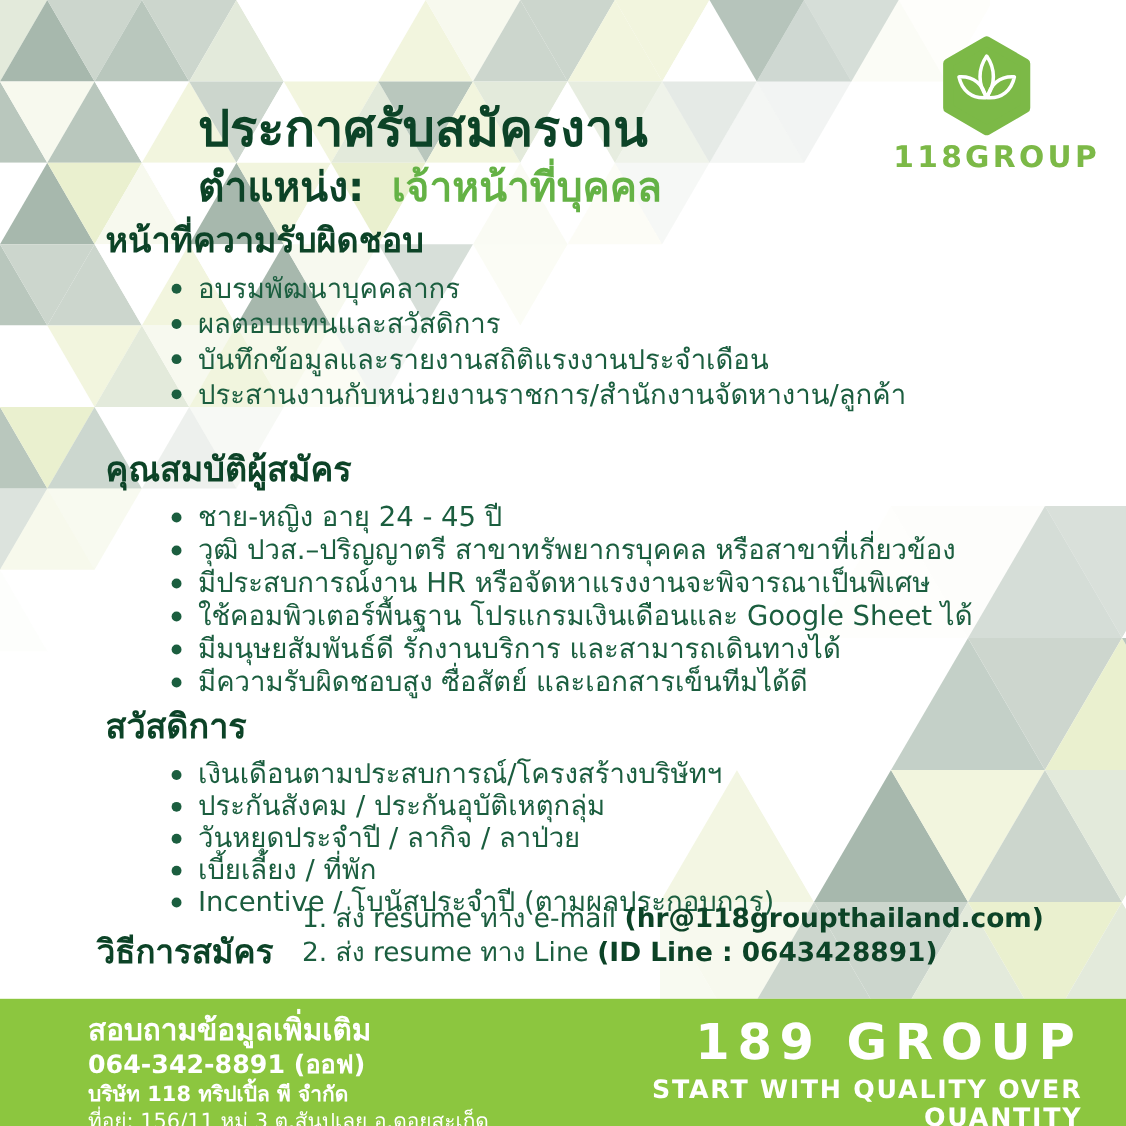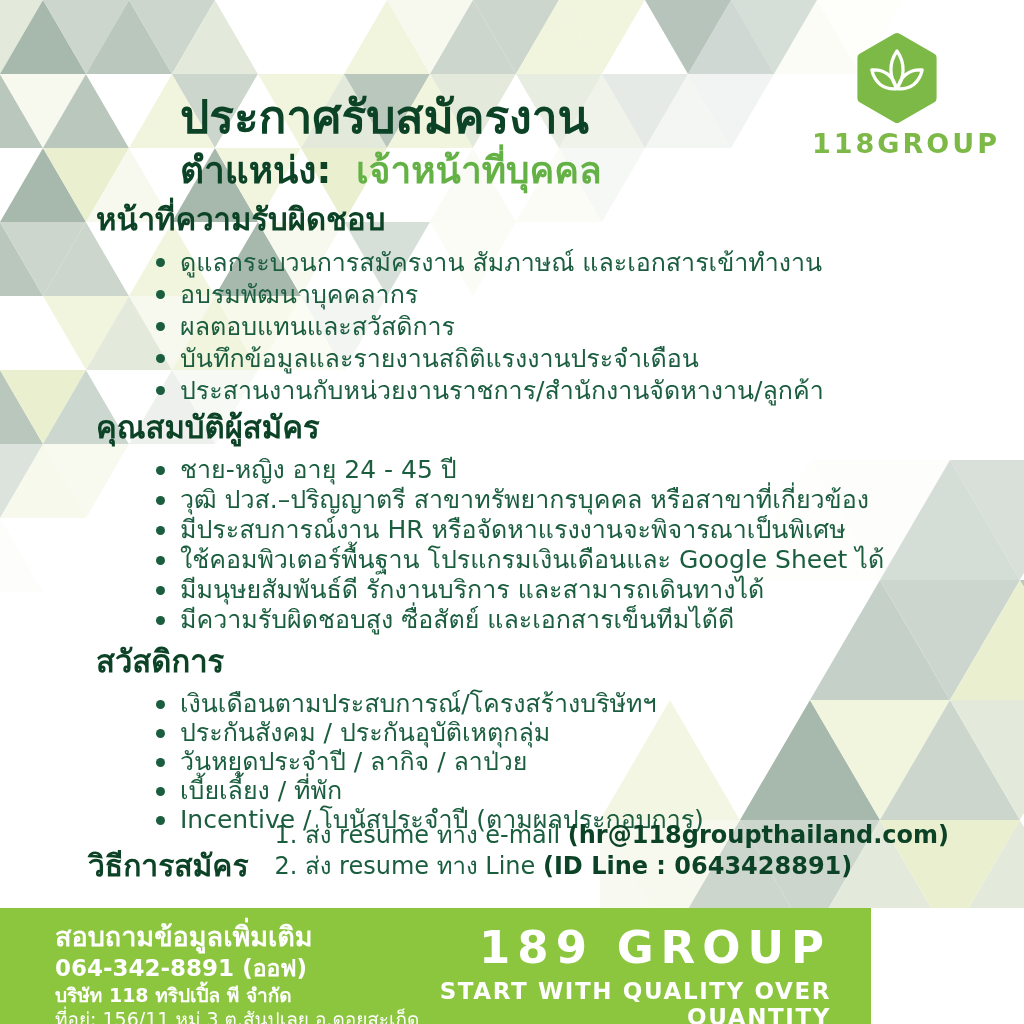--- a/index.html
+++ b/index.html
@@ -80,24 +80,24 @@
   .apply h2{
     font-size:30px;font-weight:800;color:var(--dark_green);line-height:1.1;
   }
   .apply-line{
     font-size:24px;color:var(--body_green);line-height:31px;white-space:nowrap;
   }
   .apply-line strong{font-weight:800;color:var(--dark_green);}
 
   
   .footer{
-    position:absolute;left:0;bottom:0;width:871px;height:116px;
+    position:absolute;left:0;bottom:0;width:1024px;height:116px;
     background:var(--footer_green);z-index:3;
     display:flex;justify-content:space-between;align-items:flex-start;
-    padding:12px 40px 0 55px;color:#ffffff;
+    padding:12px 40px 0 80px;color:#ffffff;
   }
   .footer-left{text-align:left;}
   .contact-heading{font-size:27px;font-weight:800;line-height:1.25;}
   .contact-phone{font-size:23px;font-weight:700;line-height:1.25;}
   .contact-company{font-size:19px;font-weight:700;line-height:1.3;}
   .contact-address{font-size:19px;font-weight:400;line-height:1.3;}
   .footer-right{text-align:right;padding-top:2px;}
   .footer-brand{
     font-size:45px;font-weight:800;letter-spacing:7px;line-height:1.15;
   }
@@ -279,21 +279,20 @@
     <div class="main-title">ประกาศรับสมัครงาน</div>
     <div class="sub-title">
       <span class="pos-label">ตำแหน่ง:</span>
       <span class="pos-value">เจ้าหน้าที่บุคคล</span>
     </div>
   </div>
 
   <div class="section" id="section-duties">
     <h2>หน้าที่ความรับผิดชอบ</h2>
     <ul class="lh32">
-      <li>ดูแลกระบวนการสมัครงาน สัมภาษณ์ และเอกสารเข้าทำงาน</li>
       <li>อบรมพัฒนาบุคคลากร</li>
       <li>ผลตอบแทนและสวัสดิการ</li>
       <li>บันทึกข้อมูลและรายงานสถิติแรงงานประจำเดือน</li>
       <li>ประสานงานกับหน่วยงานราชการ/สำนักงานจัดหางาน/ลูกค้า</li>
     </ul>
   </div>
 
   <div class="section" id="section-qualifications">
     <h2>คุณสมบัติผู้สมัคร</h2>
     <ul class="lh30">

